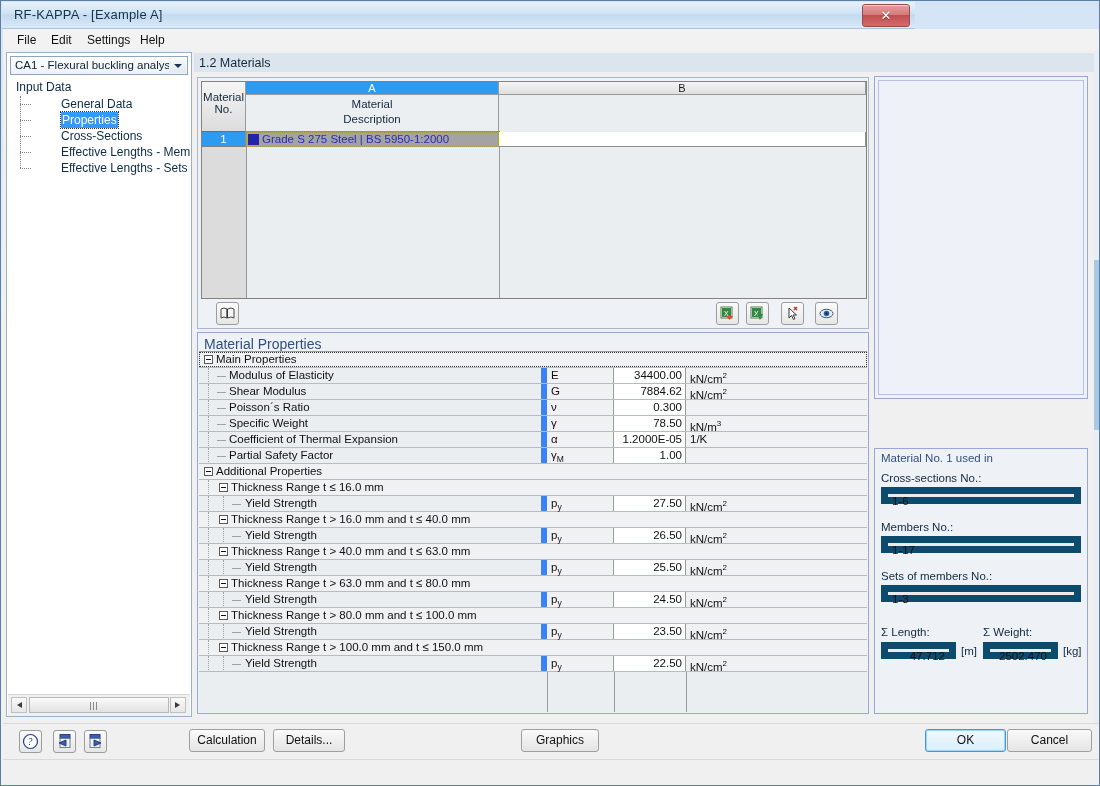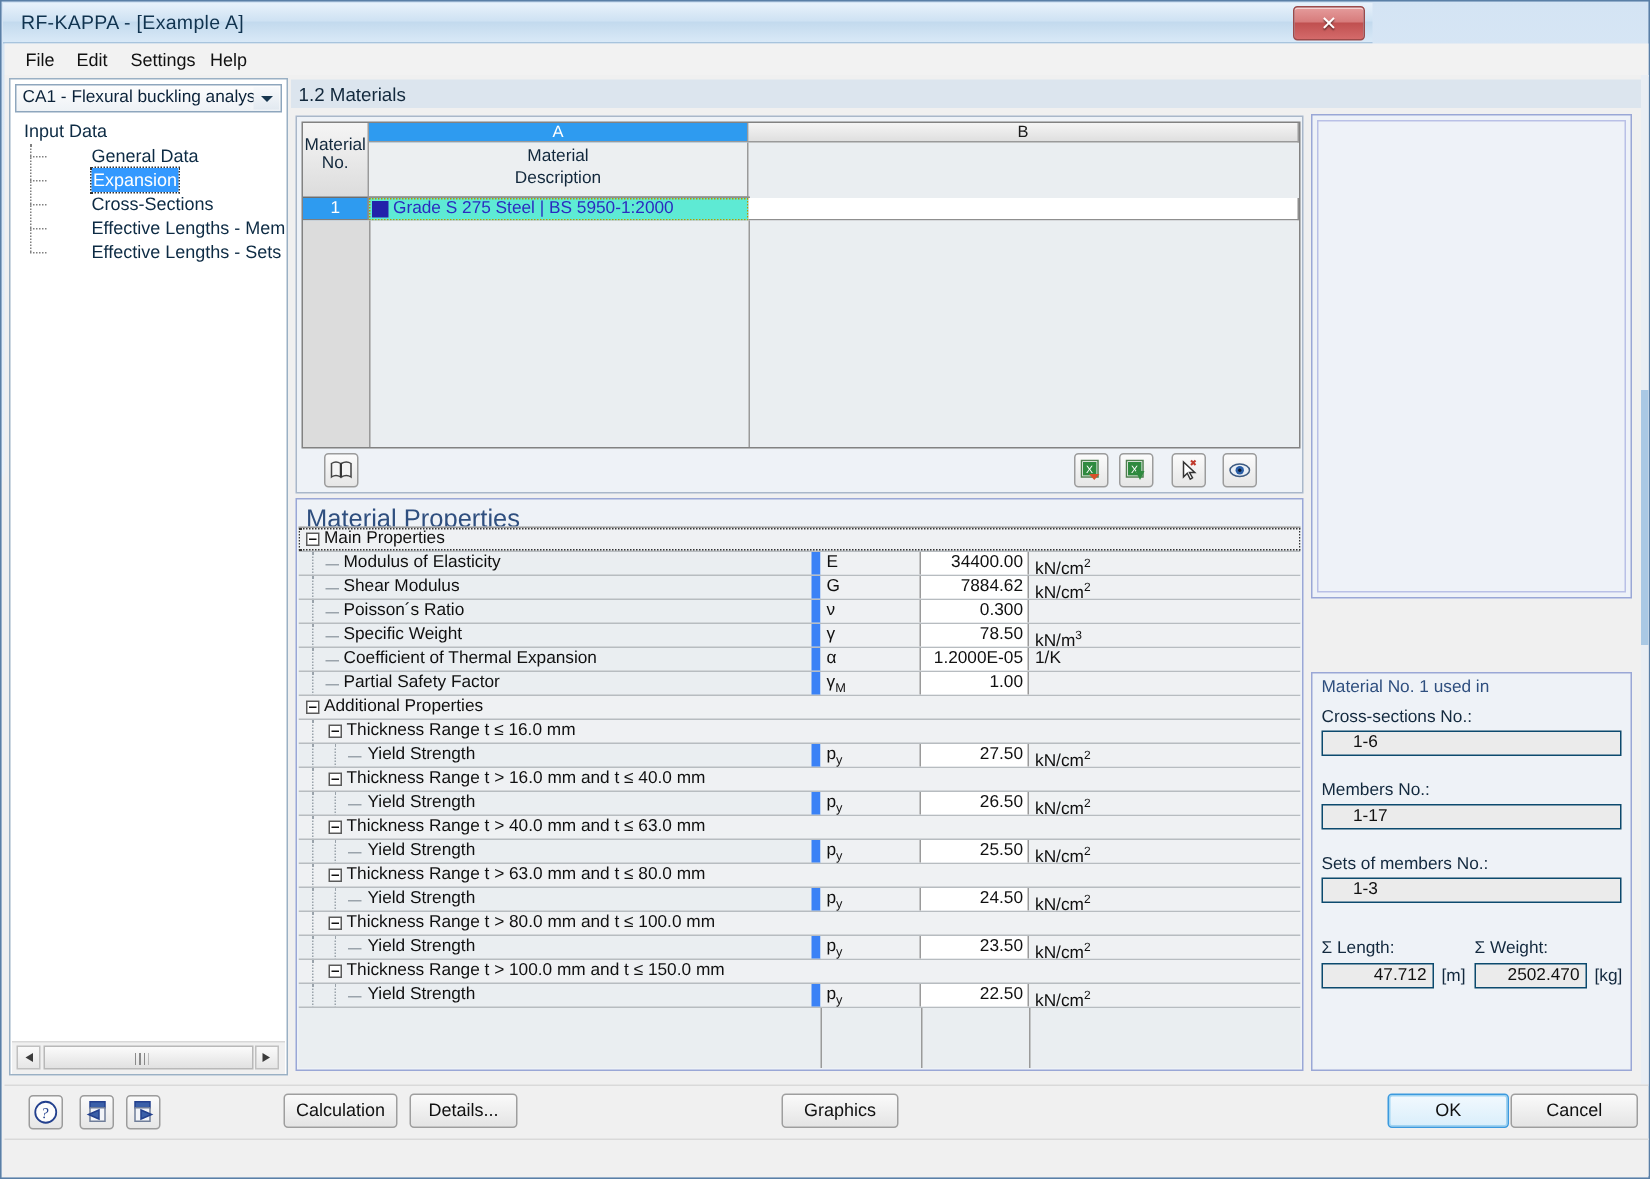--- a/index.html
+++ b/index.html
@@ -151,21 +151,21 @@
     background:linear-gradient(#f5f5f5,#dcdcdc);
     text-align:center;font-size:11.5px;color:#12283c;padding-top:9px;
   }
   .rowhdr{
     position:absolute;left:0;width:44px;height:15px;box-sizing:border-box;
     background:#2e9bf0;color:#fff;text-align:center;font-size:11.5px;
     border-right:1px solid #7e7e7e;border-bottom:1px solid #7e7e7e;line-height:14px;
   }
   .cell-a{
     position:absolute;left:44px;top:50px;width:253px;height:15px;
-    box-sizing:border-box;background:#5eead4;border:1px dotted #b59a00;
+    box-sizing:border-box;background:#a3a3a3;border:1px dotted #b59a00;
     outline:1px solid #8f8f8f;
   }
   .cell-a .swatch{position:absolute;left:1px;top:1px;width:11px;height:11px;background:#2222aa;}
   .cell-a .val{position:absolute;left:15px;top:0;font-size:11.5px;color:#2b2bbf;line-height:13px;white-space:nowrap;}
   .cell-b{
     position:absolute;left:297px;top:50px;width:367px;height:15px;
     box-sizing:border-box;background:#fff;border-right:1px solid #8f8f8f;border-bottom:1px solid #8f8f8f;
   }
   .gridbody{
     position:absolute;left:0;top:65px;width:664px;height:151px;
@@ -182,21 +182,21 @@
     background:linear-gradient(#fbfbfb,#e6e6e6);
     border:1px solid #9c9c9c;border-radius:3px;box-sizing:border-box;cursor:pointer;
   }
   .tbtn svg{position:absolute;left:3px;top:3px;}
   
   .propcard{
     position:absolute;left:3px;top:258px;width:672px;height:382px;
     background:#eef2f7;border:1px solid #9aa7d6;box-sizing:border-box;
   }
   .propcard .cap{
-    position:absolute;left:6px;top:3px;font-size:17px;color:#2f4f7f;
+    position:absolute;left:6px;top:3px;font-size:14px;color:#2f4f7f;
   }
   .ptable{
     position:absolute;left:1px;top:18px;width:668px;height:361px;
     border-top:1px solid #9a9a9a;box-sizing:border-box;overflow:hidden;
     background:#eaeef1;
   }
   .prow{position:absolute;left:0;width:668px;height:16px;box-sizing:border-box;
     border-bottom:1px solid #b7bcc0;}
   .prow .nameCell{
     position:absolute;left:0;top:0;width:348px;height:15px;box-sizing:border-box;
@@ -252,22 +252,22 @@
   }
   .preview .inner{position:absolute;left:3px;top:3px;right:3px;bottom:3px;border:1px solid #b9c0e6;}
   .usedin{
     position:absolute;left:2px;top:374px;width:214px;height:266px;
     background:#eef2f7;border:1px solid #9aa7d6;box-sizing:border-box;
   }
   .usedin .cap{position:absolute;left:6px;top:3px;font-size:11.5px;color:#2f4f7f;}
   .flabel{position:absolute;font-size:11.5px;color:#13293e;}
   .fbox{
     position:absolute;height:17px;box-sizing:border-box;
-    background:#ebebeb;border:1px solid #0c4a6e;
-    font-size:11.5px;color:#101010;line-height:15px;padding-left:20px;
+    background:#ebebeb;border:7px solid #0c4a6e;
+    font-size:11.5px;color:#101010;line-height:15px;padding-left:4px;
   }
   .fbox.num{text-align:right;padding-right:4px;}
   
   .rscroll{
     position:absolute;left:1093px;top:49px;width:5px;height:673px;background:#e9eef4;
   }
   .rscroll .thumb{position:absolute;left:0;top:210px;width:5px;height:170px;background:#a9c8e4;}
   
   .buttonbar{
     position:absolute;left:2px;top:722px;width:1096px;height:36px;
@@ -325,21 +325,21 @@
       <div class="tree">
         <div class="root">Input Data</div>
         <div class="vline" style="top:18px;height:72px"></div>
 
         <div class="node" style="top:18px">
           <span class="stub"></span>
           <span class="lbl">General Data</span>
         </div>
         <div class="node sel" style="top:34px">
           <span class="stub"></span>
-          <span class="lbl">Expansion</span>
+          <span class="lbl">Properties</span>
         </div>
         <div class="node" style="top:50px">
           <span class="stub"></span>
           <span class="lbl">Cross-Sections</span>
         </div>
         <div class="node" style="top:66px">
           <span class="stub"></span>
           <span class="lbl">Effective Lengths - Members</span>
         </div>
         <div class="node" style="top:82px">

